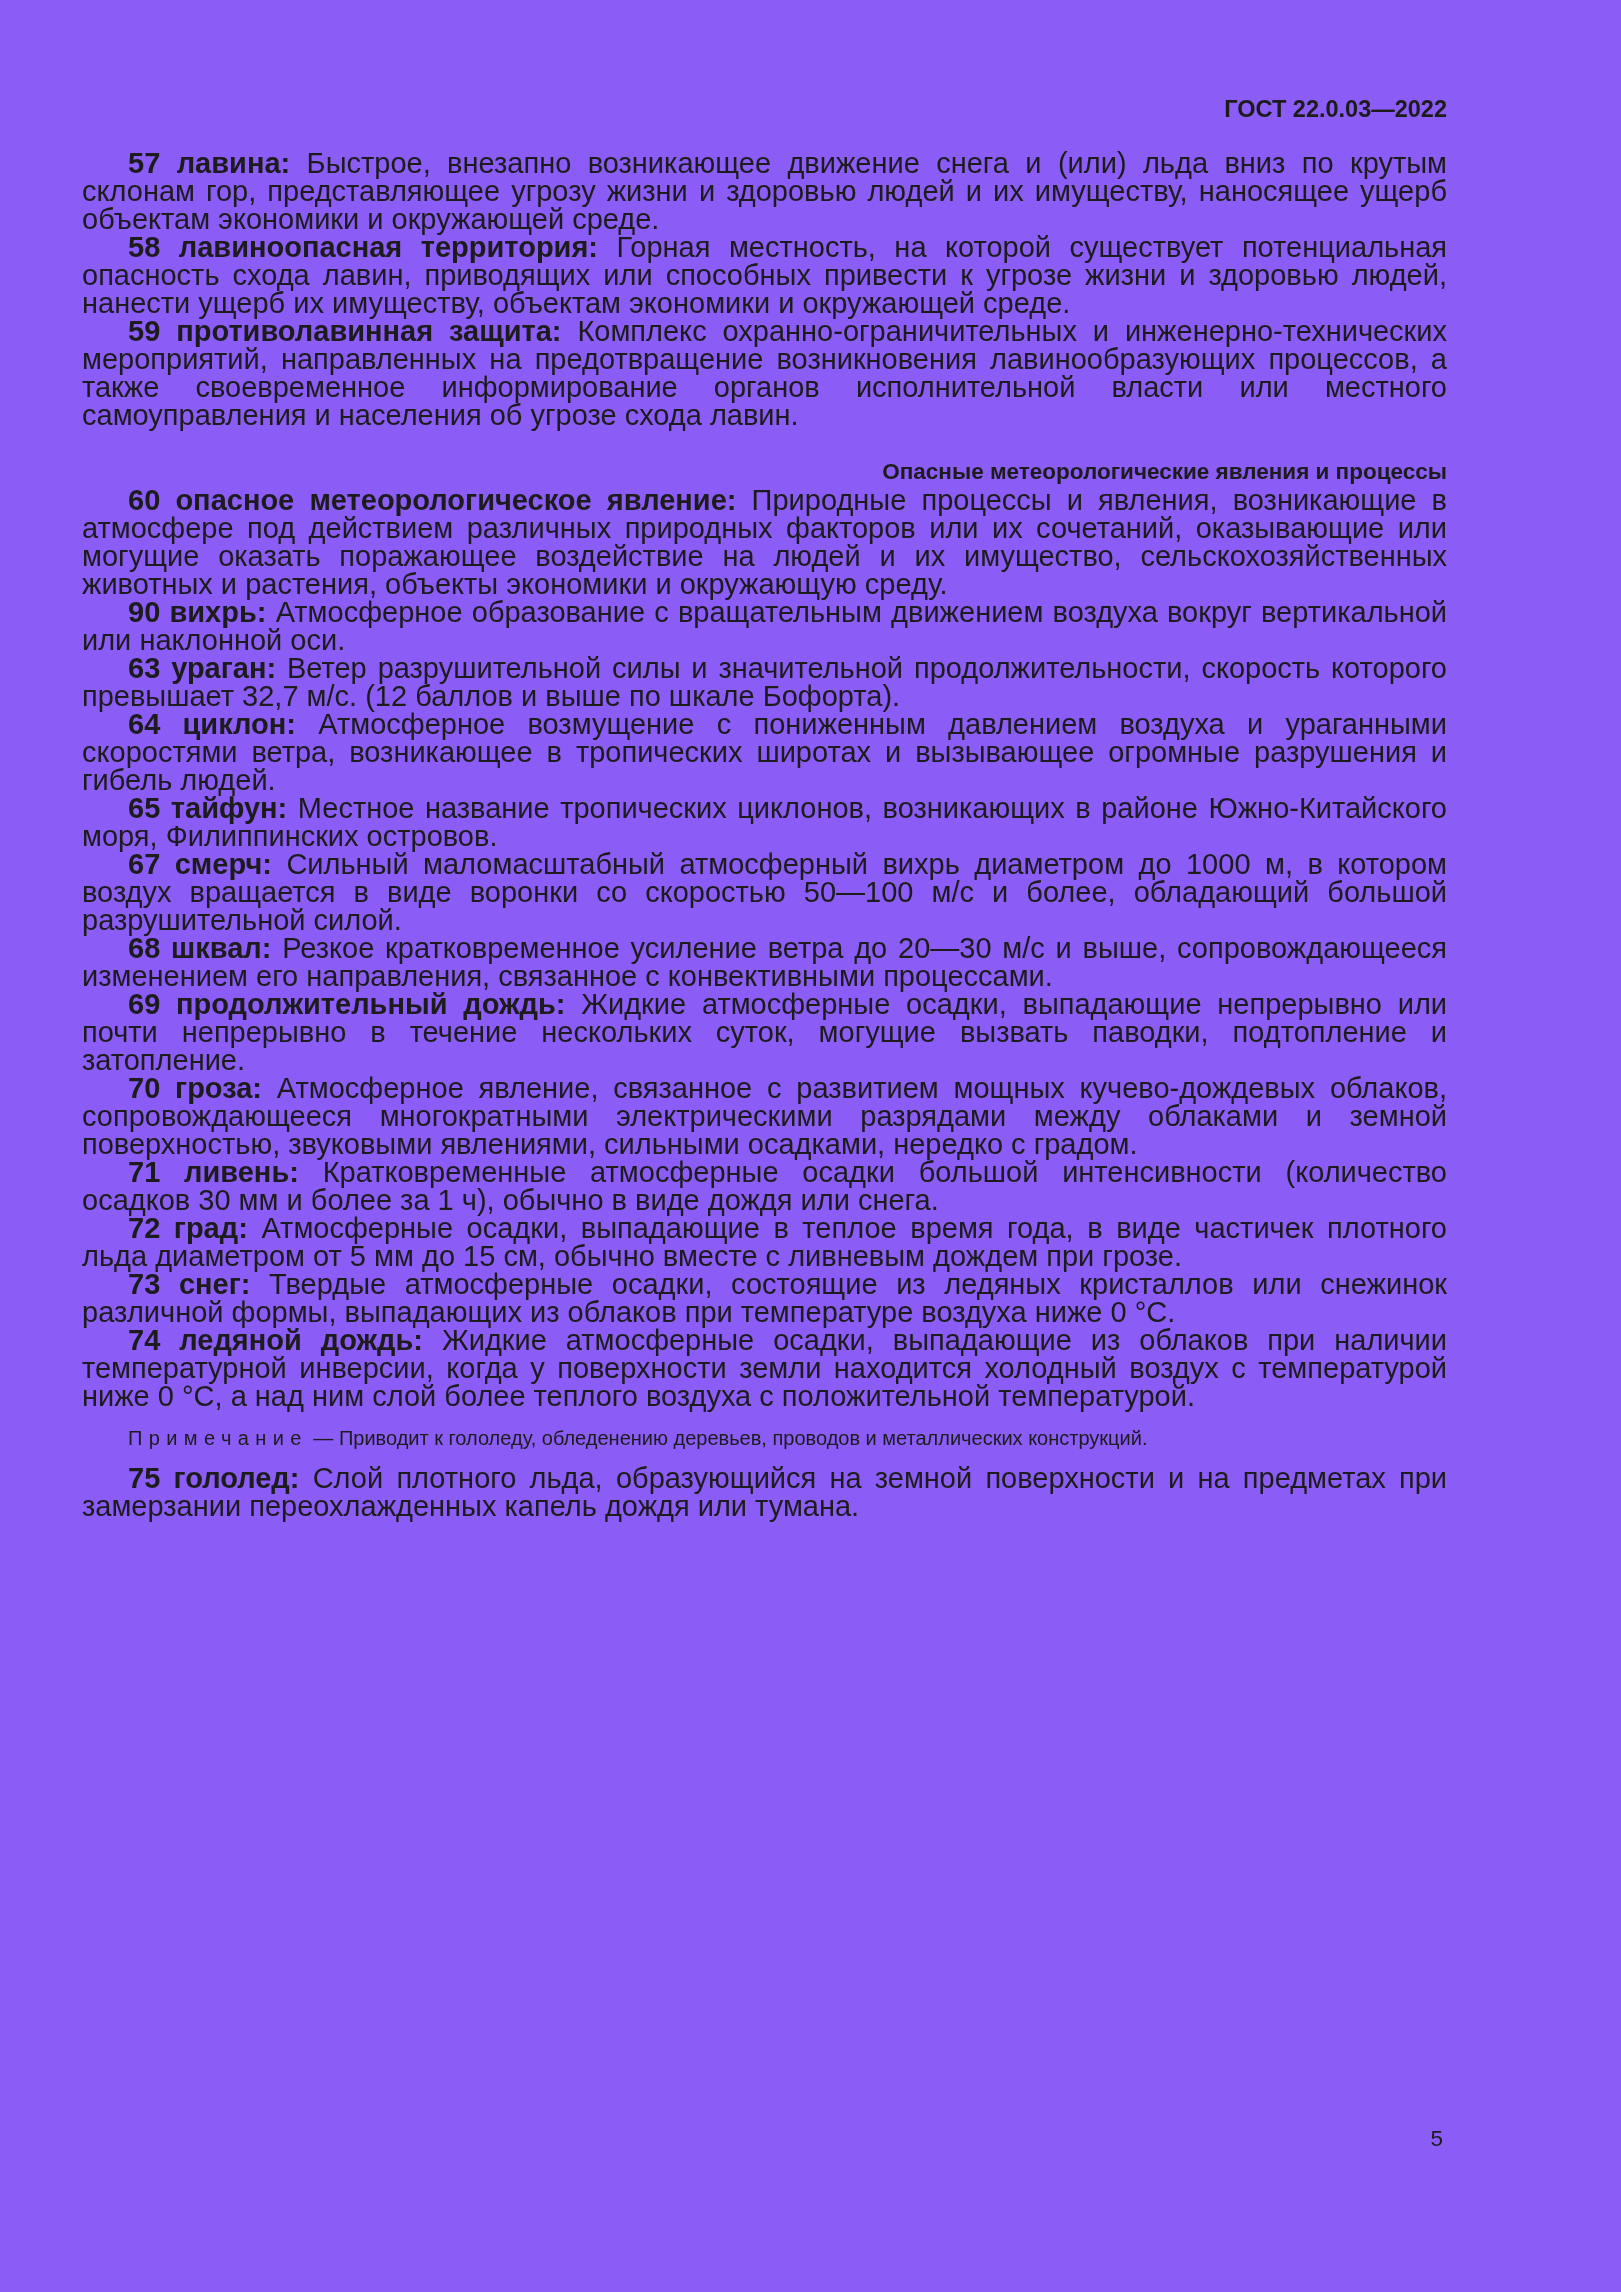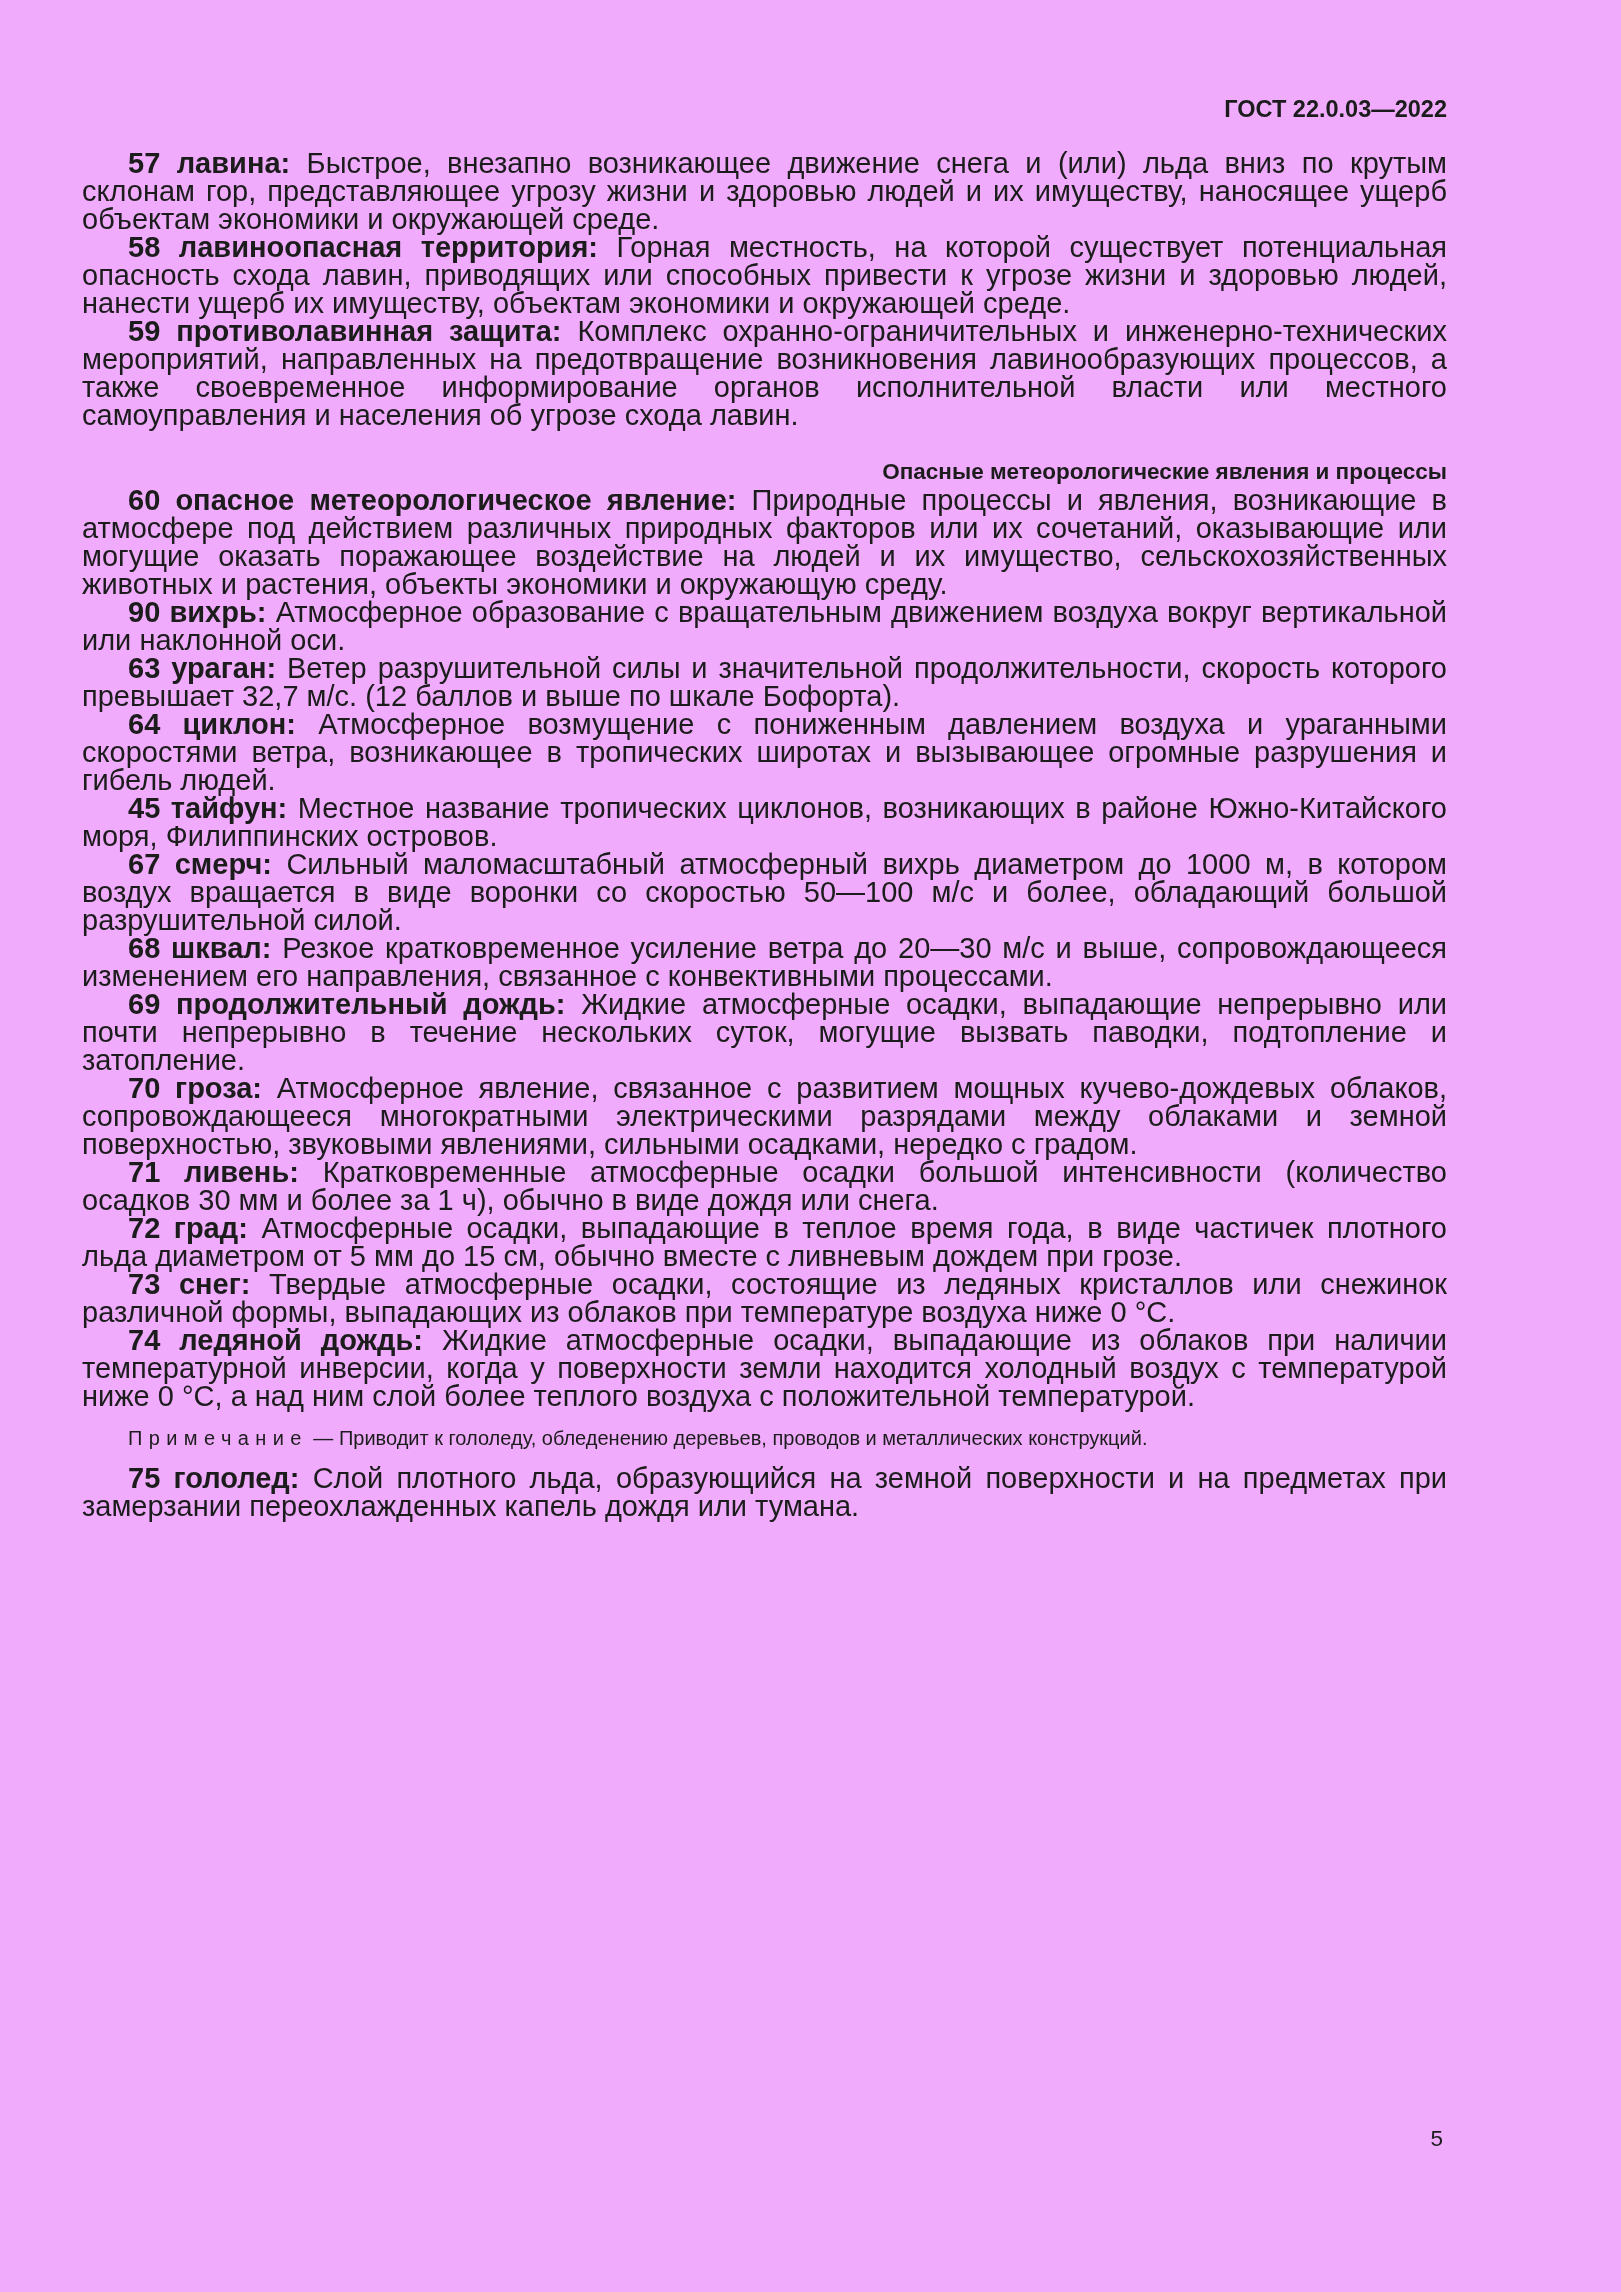--- a/index.html
+++ b/index.html
@@ -5,21 +5,21 @@
   * { margin: 0; padding: 0; box-sizing: border-box; }
   html, body { background: #e8e8e8; }
   body {
     font-family: "Liberation Sans", sans-serif;
     color: #1c1c1c;
   }
   .page {
     position: relative;
     width: 1621px;
     height: 2293px;
-    background: #f0abfc;
+    background: #8b5cf6;
     overflow: hidden;
   }
   .content-area {
     position: absolute;
     top: 96px;
     left: 82px;
     right: 174px;
   }
   .doc-header {
     text-align: right;
@@ -67,21 +67,21 @@
     <div class="doc-header">ГОСТ 22.0.03—2022</div>
     <div id="content">
         <p class="para term-para"><span class="term-num">57</span> <span class="term-name">лавина:</span> <span class="term-def">Быстрое, внезапно возникающее движение снега и (или) льда вниз по крутым склонам гор, представляющее угрозу жизни и здоровью людей и их имуществу, наносящее ущерб объектам экономики и окружающей среде.</span></p>
         <p class="para term-para"><span class="term-num">58</span> <span class="term-name">лавиноопасная территория:</span> <span class="term-def">Горная местность, на которой существует потенциальная опасность схода лавин, приводящих или способных привести к угрозе жизни и здоровью людей, нанести ущерб их имуществу, объектам экономики и окружающей среде.</span></p>
         <p class="para term-para"><span class="term-num">59</span> <span class="term-name">противолавинная защита:</span> <span class="term-def">Комплекс охранно-ограничительных и инженерно-технических мероприятий, направленных на предотвращение возникновения лавинообразующих процессов, а также своевременное информирование органов исполнительной власти или местного самоуправления и населения об угрозе схода лавин.</span></p>
         <p class="section-heading">Опасные метеорологические явления и процессы</p>
         <p class="para term-para"><span class="term-num">60</span> <span class="term-name">опасное метеорологическое явление:</span> <span class="term-def">Природные процессы и явления, возникающие в атмосфере под действием различных природных факторов или их сочетаний, оказывающие или могущие оказать поражающее воздействие на людей и их имущество, сельскохозяйственных животных и растения, объекты экономики и окружающую среду.</span></p>
         <p class="para term-para"><span class="term-num">90</span> <span class="term-name">вихрь:</span> <span class="term-def">Атмосферное образование с вращательным движением воздуха вокруг вертикальной или наклонной оси.</span></p>
         <p class="para term-para"><span class="term-num">63</span> <span class="term-name">ураган:</span> <span class="term-def">Ветер разрушительной силы и значительной продолжительности, скорость которого превышает 32,7 м/с. (12 баллов и выше по шкале Бофорта).</span></p>
         <p class="para term-para"><span class="term-num">64</span> <span class="term-name">циклон:</span> <span class="term-def">Атмосферное возмущение с пониженным давлением воздуха и ураганными скоростями ветра, возникающее в тропических широтах и вызывающее огромные разрушения и гибель людей.</span></p>
-        <p class="para term-para"><span class="term-num">45</span> <span class="term-name">тайфун:</span> <span class="term-def">Местное название тропических циклонов, возникающих в районе Южно-Китайского моря, Филиппинских островов.</span></p>
+        <p class="para term-para"><span class="term-num">65</span> <span class="term-name">тайфун:</span> <span class="term-def">Местное название тропических циклонов, возникающих в районе Южно-Китайского моря, Филиппинских островов.</span></p>
         <p class="para term-para"><span class="term-num">67</span> <span class="term-name">смерч:</span> <span class="term-def">Сильный маломасштабный атмосферный вихрь диаметром до 1000 м, в котором воздух вращается в виде воронки со скоростью 50—100 м/с и более, обладающий большой разрушительной силой.</span></p>
         <p class="para term-para"><span class="term-num">68</span> <span class="term-name">шквал:</span> <span class="term-def">Резкое кратковременное усиление ветра до 20—30 м/с и выше, сопровождающееся изменением его направления, связанное с конвективными процессами.</span></p>
         <p class="para term-para"><span class="term-num">69</span> <span class="term-name">продолжительный дождь:</span> <span class="term-def">Жидкие атмосферные осадки, выпадающие непрерывно или почти непрерывно в течение нескольких суток, могущие вызвать паводки, подтопление и затопление.</span></p>
         <p class="para term-para"><span class="term-num">70</span> <span class="term-name">гроза:</span> <span class="term-def">Атмосферное явление, связанное с развитием мощных кучево-дождевых облаков, сопровождающееся многократными электрическими разрядами между облаками и земной поверхностью, звуковыми явлениями, сильными осадками, нередко с градом.</span></p>
         <p class="para term-para"><span class="term-num">71</span> <span class="term-name">ливень:</span> <span class="term-def">Кратковременные атмосферные осадки большой интенсивности (количество осадков 30 мм и более за 1 ч), обычно в виде дождя или снега.</span></p>
         <p class="para term-para"><span class="term-num">72</span> <span class="term-name">град:</span> <span class="term-def">Атмосферные осадки, выпадающие в теплое время года, в виде частичек плотного льда диаметром от 5 мм до 15 см, обычно вместе с ливневым дождем при грозе.</span></p>
         <p class="para term-para"><span class="term-num">73</span> <span class="term-name">снег:</span> <span class="term-def">Твердые атмосферные осадки, состоящие из ледяных кристаллов или снежинок различной формы, выпадающих из облаков при температуре воздуха ниже 0 °С.</span></p>
         <p class="para term-para"><span class="term-num">74</span> <span class="term-name">ледяной дождь:</span> <span class="term-def">Жидкие атмосферные осадки, выпадающие из облаков при наличии температурной инверсии, когда у поверхности земли находится холодный воздух с температурой ниже 0 °С, а над ним слой более теплого воздуха с положительной температурой.</span></p>
         <p class="note"><span class="note-label">Примечание</span> <span class="note-text">— Приводит к гололеду, обледенению деревьев, проводов и металлических конструкций.</span></p>
         <p class="para term-para"><span class="term-num">75</span> <span class="term-name">гололед:</span> <span class="term-def">Слой плотного льда, образующийся на земной поверхности и на предметах при замерзании переохлажденных капель дождя или тумана.</span></p>

